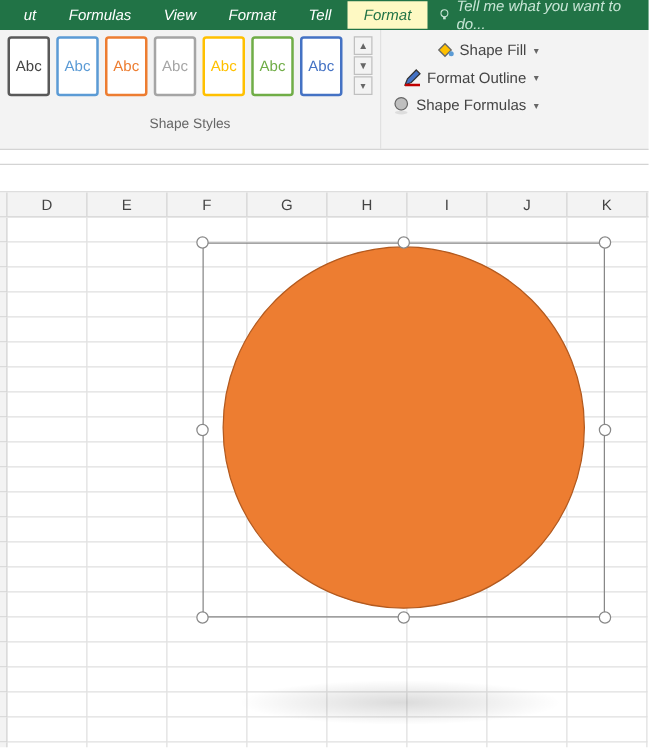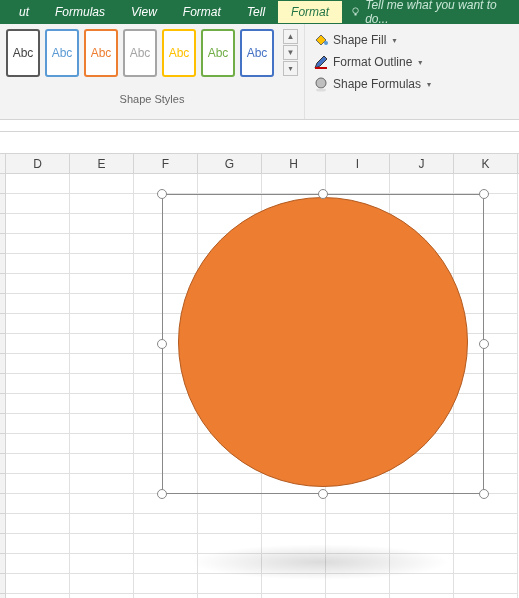--- a/index.html
+++ b/index.html
@@ -19,21 +19,21 @@
 .style-thumb.c1 { background: #fff; border: 2px solid #5b9bd5; color: #5b9bd5; }
 .style-thumb.c2 { background: #fff; border: 2px solid #ed7d31; color: #ed7d31; }
 .style-thumb.c3 { background: #fff; border: 2px solid #a5a5a5; color: #a5a5a5; }
 .style-thumb.c4 { background: #fff; border: 2px solid #ffc000; color: #ffc000; }
 .style-thumb.c5 { background: #fff; border: 2px solid #70ad47; color: #70ad47; }
 .style-thumb.c6 { background: #fff; border: 2px solid #4472c4; color: #4472c4; }
 .gallery-nav { display: flex; flex-direction: column; margin-left: 4px; }
 .gallery-nav div { width: 15px; height: 15px; border: 1px solid #c0c0c0; display: flex; align-items: center; justify-content: center; font-size: 8px; color: #666; cursor: pointer; margin-bottom: 1px; }
 .group-label { font-size: 11px; color: #666; margin-top: 16px; }
 
-.shape-tools { display: flex; flex-direction: column; padding: 6px 4px; gap: 2px; }
+.shape-tools { display: flex; flex-direction: column; padding: 6px 4px; gap: 2px; align-items: flex-end; }
 .shape-tool { display: flex; align-items: center; gap: 4px; font-size: 12px; color: #444; padding: 2px 4px; cursor: pointer; }
 .shape-tool svg { width: 16px; height: 16px; }
 .dd { font-size: 8px; color: #666; margin-left: 2px; }
 
 .namebox-row { border-bottom: 1px solid #d4d4d4; height: 12px; background: #fff; }
 .formula-row { border-bottom: 1px solid #d4d4d4; height: 22px; display: flex; align-items: center; padding-left: 6px; }
 .formula-row .fx { font-size: 12px; color: #888; font-style: italic; }
 
 .col-headers { display: flex; background: #f3f3f3; border-bottom: 1px solid #d4d4d4; height: 20px; }
 .row-sel { width: 6px; border-right: 1px solid #d4d4d4; }

